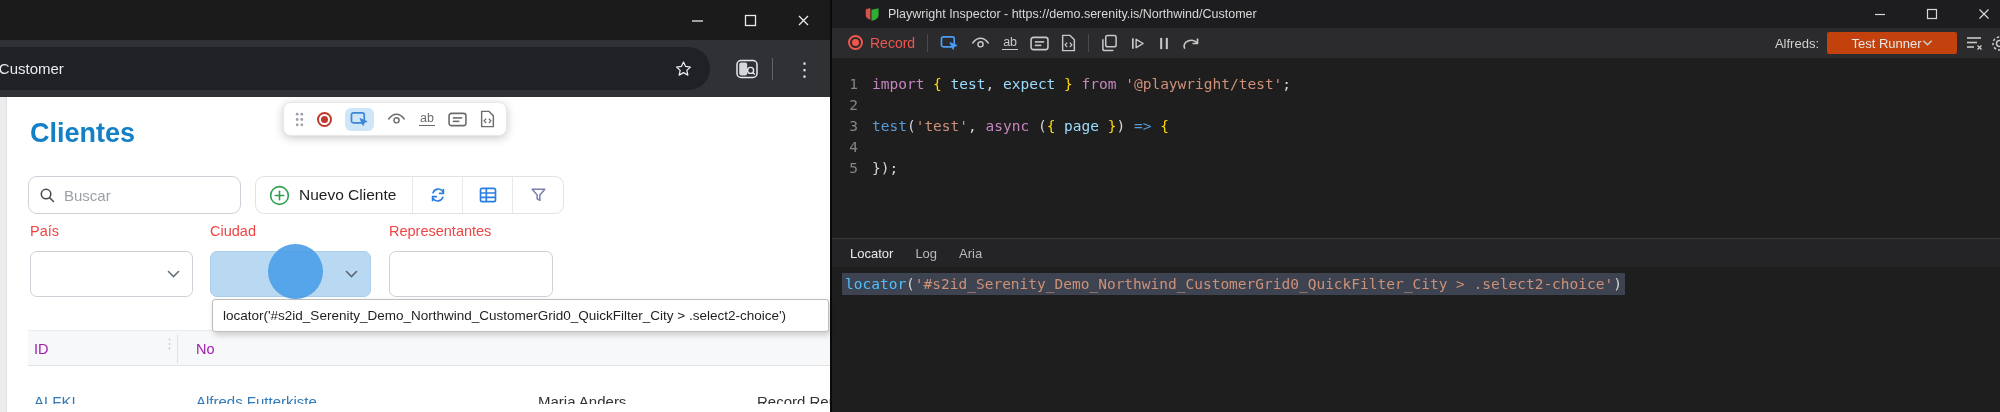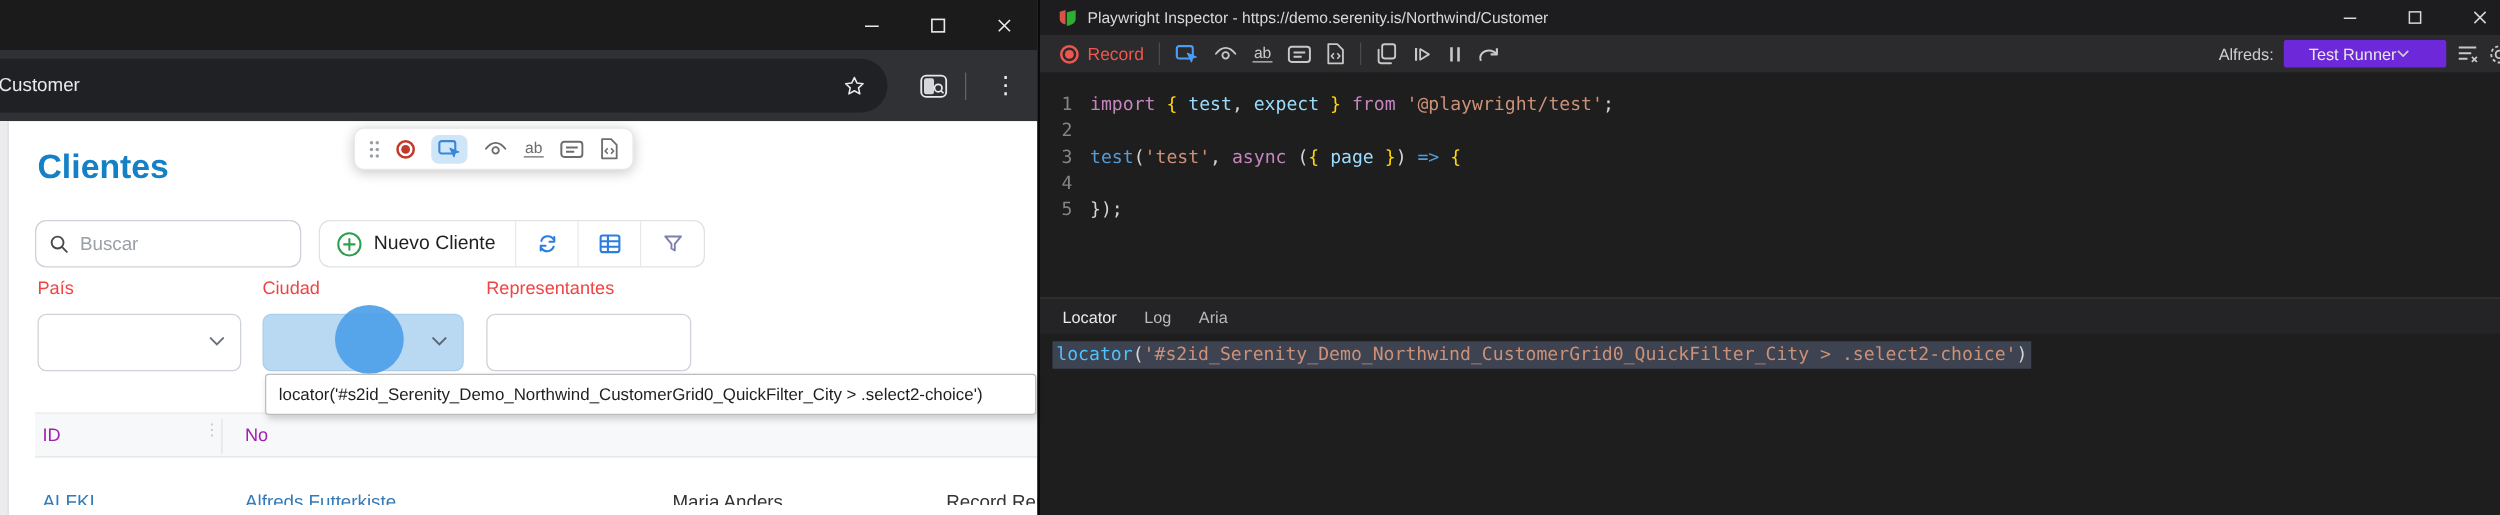--- a/index.html
+++ b/index.html
@@ -66,37 +66,37 @@
   .pick-active { background:#cfe6f8; border-radius:6px; padding:3px 5px; }
   .rec-ring { width:15px; height:15px; border:2px solid #c0392b; border-radius:50%; display:flex;
               align-items:center; justify-content:center; }
   .rec-ring i { width:7px; height:7px; background:#c0392b; border-radius:50%; }
   .ab-glyph { font-size:12.5px; color:#6c6c6c; border-bottom:1.5px solid #6c6c6c; line-height:13px; padding:0 1px; }
 
   
   #inspector { position:absolute; left:830px; top:0; width:1170px; height:412px; background:#1e1e1e;
                border-left:2px solid #0a0a0a; overflow:hidden; }
   .i-titlebar { position:absolute; left:0; top:0; width:100%; height:28px; background:#1d1d1f;
-                display:flex; align-items:center; padding-left:14px; gap:8px; }
+                display:flex; align-items:center; padding-left:32px; gap:8px; }
   .i-title { font-size:12.5px; color:#d8d8d8; }
   .i-winbtns { position:absolute; right:-10px; top:0; height:28px; display:flex; }
   .i-winbtn { width:52px; height:28px; display:flex; align-items:center; justify-content:center; }
 
   .i-toolbar { position:absolute; left:0; top:28px; width:100%; height:30px; background:#2b2b2d;
                display:flex; align-items:center; padding:0 6px 0 16px; gap:12px; overflow:hidden; }
-  .i-rec { display:flex; align-items:center; gap:7px; }
+  .i-rec { display:flex; align-items:flex-start; gap:7px; }
   .i-rec-label { color:#ef564e; font-size:14px; }
   .i-rec .rec-ring { border-color:#ef564e; }
   .i-rec .rec-ring i { background:#ef564e; }
   .tb-sep { width:1px; height:18px; background:#4a4a4c; }
   .tb-ic { display:flex; align-items:center; justify-content:center; }
   .i-target { margin-left:auto; display:flex; align-items:center; gap:8px; }
   .i-target-label { color:#cfcfcf; font-size:13px; }
-  .i-select { width:130px; height:22px; background:#6d28d9; color:#e8e8e8; font-size:13px; display:flex;
-              align-items:center; padding:0 20px; justify-content:flex-start; border-radius:2px; }
+  .i-select { width:130px; height:22px; background:#c2410c; color:#e8e8e8; font-size:13px; display:flex;
+              align-items:center; padding:0 8px; justify-content:center; border-radius:2px; }
   .ab-glyph.dark { color:#c8c8c8; border-color:#c8c8c8; }
 
   .i-editor { position:absolute; left:0; top:58px; width:100%; height:180px; background:#1e1e1e;
               padding-top:16px; font-family:"DejaVu Sans Mono", monospace; font-size:14.5px; }
   .code-line { height:21px; line-height:21px; white-space:pre; display:flex; }
   .ln { width:26px; text-align:right; color:#858585; margin-right:14px; flex:none; }
   .code-body { white-space:pre; }
   .tk-kw{color:#c586c0} .tk-vr{color:#9cdcfe} .tk-st{color:#ce9178} .tk-br{color:#ffd70b}
   .tk-pu{color:#d4d4d4} .tk-fn{color:#dcdcaa} .tk-fb{color:#569cd6} .tk-lc{color:#4fc1ff}
 

